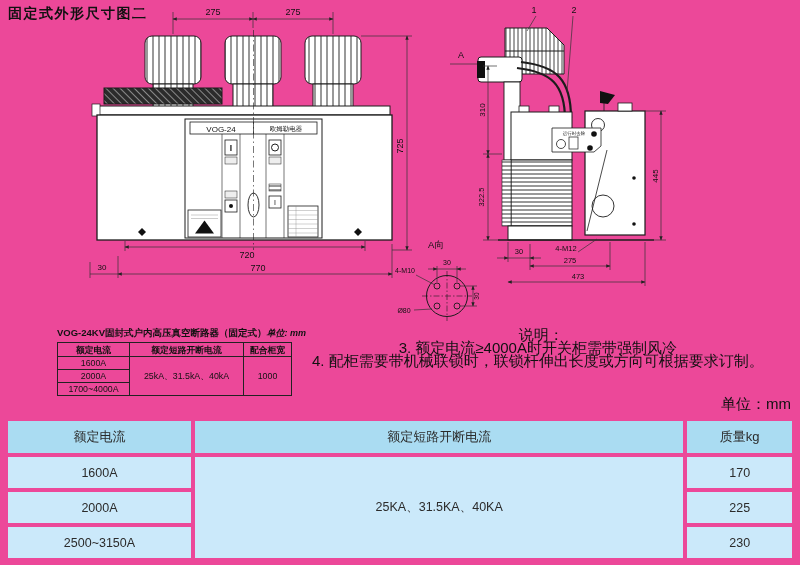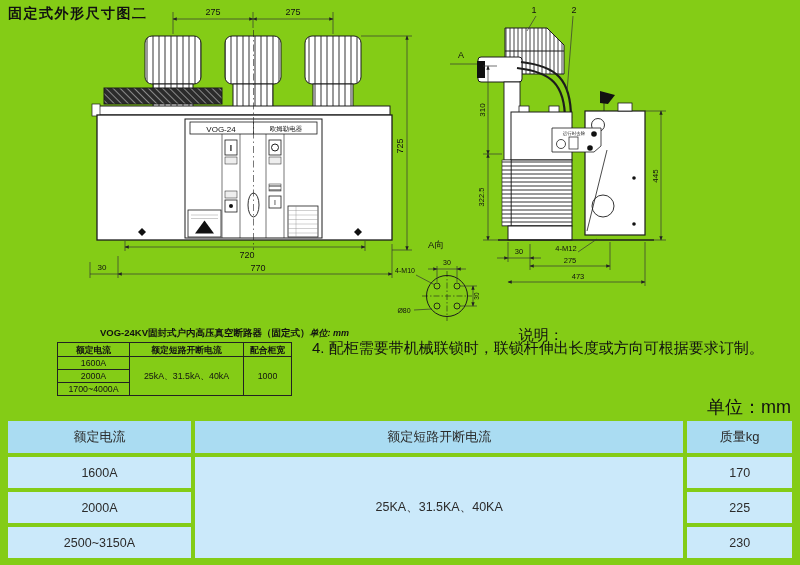--- a/index.html
+++ b/index.html
@@ -1,37 +1,37 @@
 <!DOCTYPE html>
 <html><head>
 <meta charset="utf-8">
 <style>
   html,body{margin:0;padding:0;background:#fff;}
-  .page{position:relative;width:800px;height:565px;background:#84cc16;overflow:hidden;
+  .page{position:relative;width:800px;height:565px;background:#ec4899;overflow:hidden;
         font-family:"Liberation Sans","DejaVu Sans",sans-serif;color:#111;}
   .page-title{position:absolute;left:8px;top:5px;font-size:14px;font-weight:bold;letter-spacing:1.5px;}
   .drawing-svg{position:absolute;left:0;top:0;}
   .drawing-svg text{fill:#111;stroke:none;}
   .dims line,.dims path{stroke:#333;stroke-width:.7;fill:none;}
   .outline{stroke:#1c1c1c;fill:none;}
 
   
   .spec-block{position:absolute;left:57px;top:327px;width:236px;}
-  .spec-head{display:flex;justify-content:space-between;align-items:flex-end;font-size:9.5px;font-weight:bold;white-space:nowrap;margin-left:43px;}
+  .spec-head{display:flex;justify-content:space-between;align-items:flex-end;font-size:9.5px;font-weight:bold;white-space:nowrap;}
   .spec-unit{font-weight:bold;font-size:9px;font-style:italic;}
   table.spec{border-collapse:collapse;width:234px;margin-top:2px;table-layout:fixed;}
   table.spec td{border:1px solid #222;text-align:center;font-size:8.8px;padding:0;height:12px;line-height:12px;overflow:hidden;}
   table.spec tr.h td{height:13px;font-weight:bold;}
 
   
   .notes{position:absolute;left:312px;top:328px;font-size:15px;line-height:13px;white-space:nowrap;text-align:center;}
   .notes .t{padding-left:7px;}
 
   
-  .unit-big{position:absolute;right:9px;top:395px;font-size:18px;}
+  .unit-big{position:absolute;right:9px;top:395px;font-size:15px;}
 
   
   table.main{position:absolute;left:4px;top:417px;width:792px;border-collapse:separate;border-spacing:4px;table-layout:fixed;}
   table.main td{text-align:center;vertical-align:middle;color:#2b2b2b;}
   table.main tr.hdr td{background:#aadcf2;height:30px;font-size:13px;}
   table.main tr.row td{background:#cbe9fa;height:29px;font-size:12.5px;}
 </style>
 </head>
 <body>
 
@@ -256,20 +256,21 @@
           </tr>
       <tr>
             <td>1700~4000A</td>
           </tr>
     </tbody>
       </table>
   </div>
 
   <div class="notes">
     <div class="t">说明：</div>
+    <div>3. 额定电流≥4000A时开关柜需带强制风冷</div>
     <div>4. 配柜需要带机械联锁时，联锁杆伸出长度或方向可根据要求订制。</div>
   </div>
 
   <div class="unit-big">单位：mm</div>
 
   <table class="main">
     <colgroup>
         <col style="width:182px">
         <col style="width:486px">
         <col style="width:104px">

